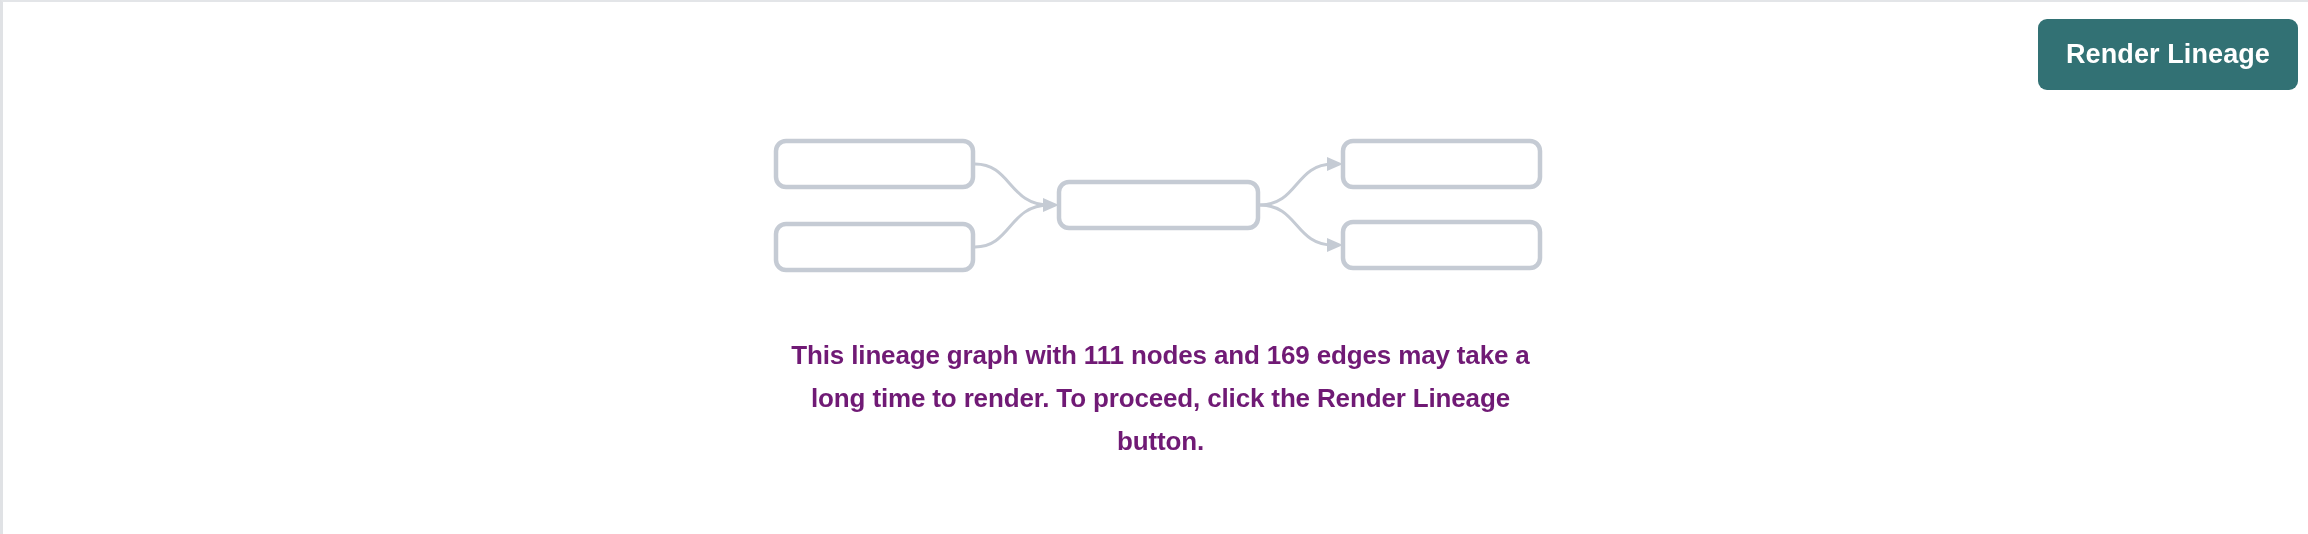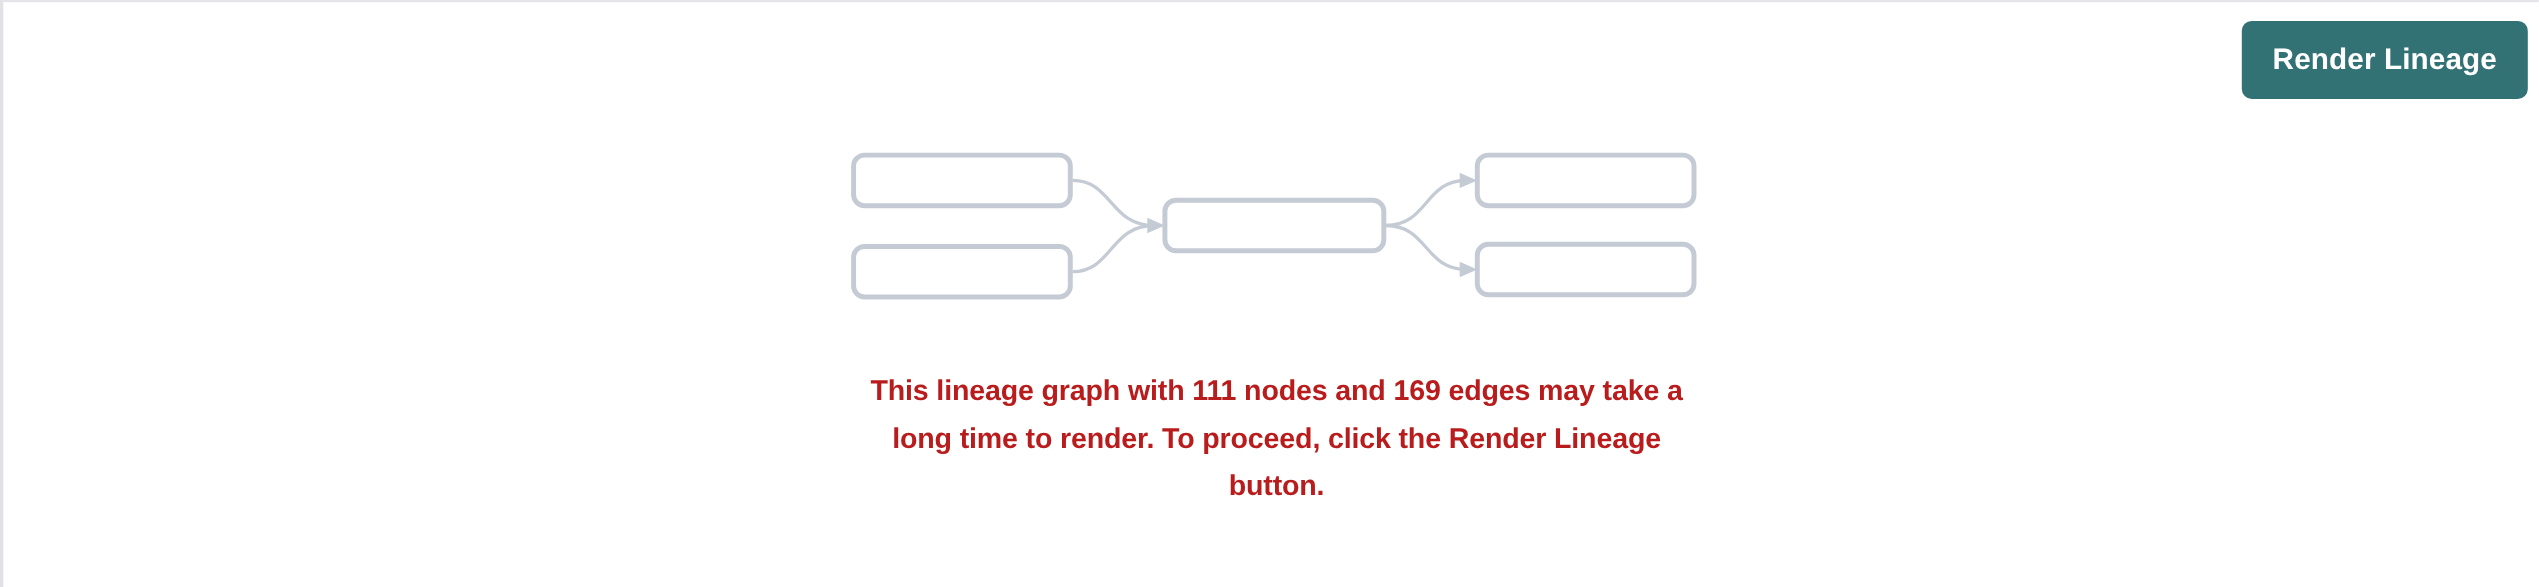--- a/index.html
+++ b/index.html
@@ -76,21 +76,21 @@
     fill: #c5cbd4;
   }
 
   
   #lineage-warning-message {
     position: absolute;
     left: 770px;
     top: 332px;
     width: 775px;
     text-align: center;
-    color: #b91c1c;
+    color: #701a75;
     font-family: "Liberation Sans", sans-serif;
     font-size: 26px;
     font-weight: bold;
     line-height: 43px;
     letter-spacing: -0.15px;
   }
 </style>
 </head>
 <body>
 

